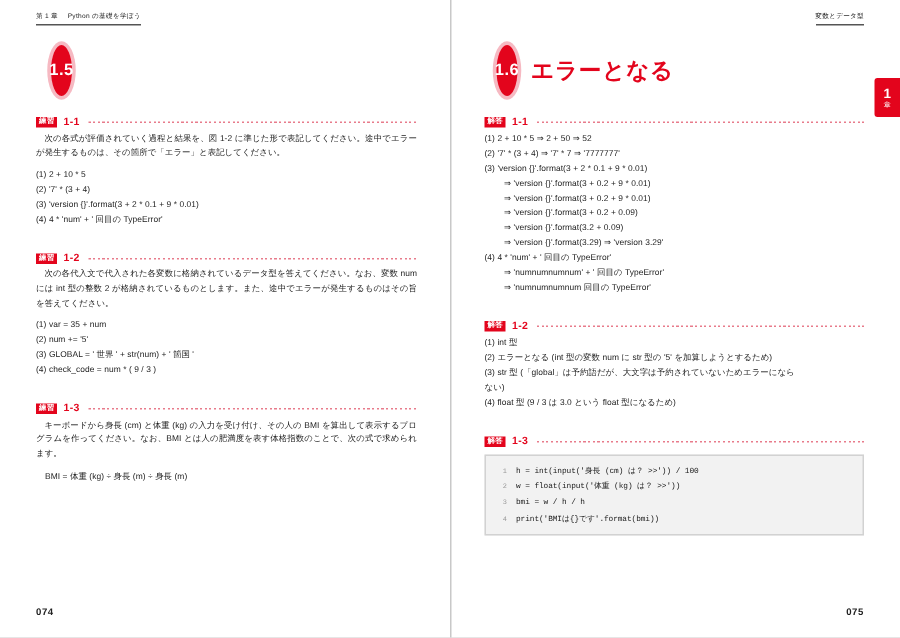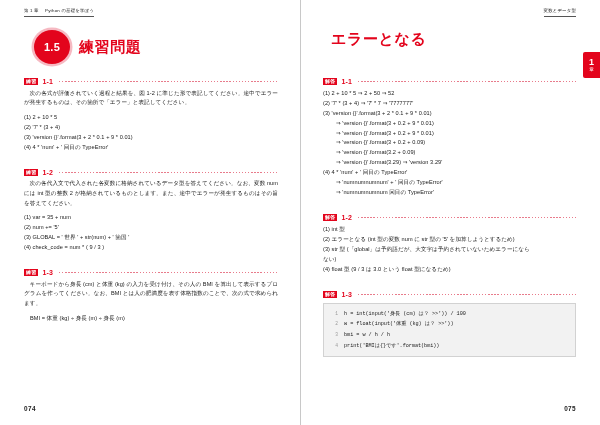--- a/index.html
+++ b/index.html
@@ -51,21 +51,21 @@
   .sec-head {
     position: absolute;
     top: 30px;
     display: flex;
     align-items: center;
     gap: 9px;
   }
   .sec-head-left  { left: 34px; }
   .sec-head-right { left: 30px; }
   .sec-badge {
-    width: 36px;
+    width: 14px;
     height: 34px;
     border-radius: 50%;
     background: #e3041c;
     box-shadow: 0 0 0 2.5px #f6b9c2;
     color: #fff;
     font-weight: bold;
     font-size: 11px;
     display: flex;
     align-items: center;
     justify-content: center;
@@ -220,21 +220,20 @@
 
   <div class="page page-left">
 
     <div class="runhead runhead-left">
       <span class="rh-ch">第 1 章</span>
       <span>Python の基礎を学ぼう</span>
     </div>
 
     <div class="sec-head sec-head-left">
       <div class="sec-badge">1.5</div>
-      <div class="sec-title">練習問題</div>
     </div>
 
     <div class="body-area">
 
       <div class="ex-block">
         <div class="ex-head">
           <span class="ex-tag">練習</span>
           <span class="ex-num">1-1</span>
           <span class="ex-rule"></span>
         </div>
@@ -281,20 +280,21 @@
     <div class="folio folio-left">074</div>
   </div>
 
   <div class="page page-right">
 
     <div class="runhead runhead-right">
       <span>変数とデータ型</span>
     </div>
 
     <div class="sec-head sec-head-right">
+      <div class="sec-badge">1.6</div>
       <div class="sec-title">エラーとなる</div>
     </div>
 
     <div class="chapter-tab">
       <span class="ct-num">1</span>
       <span class="ct-label">章</span>
     </div>
 
     <div class="body-area">
 

